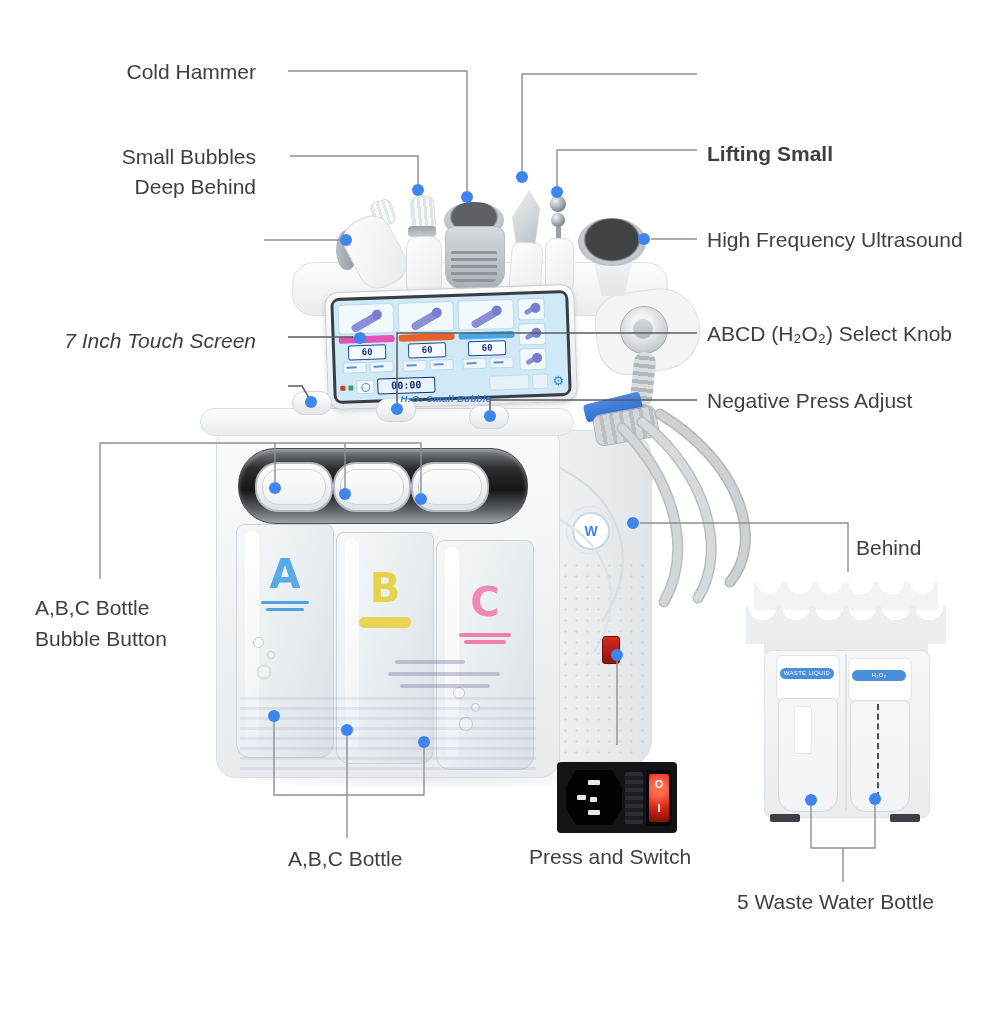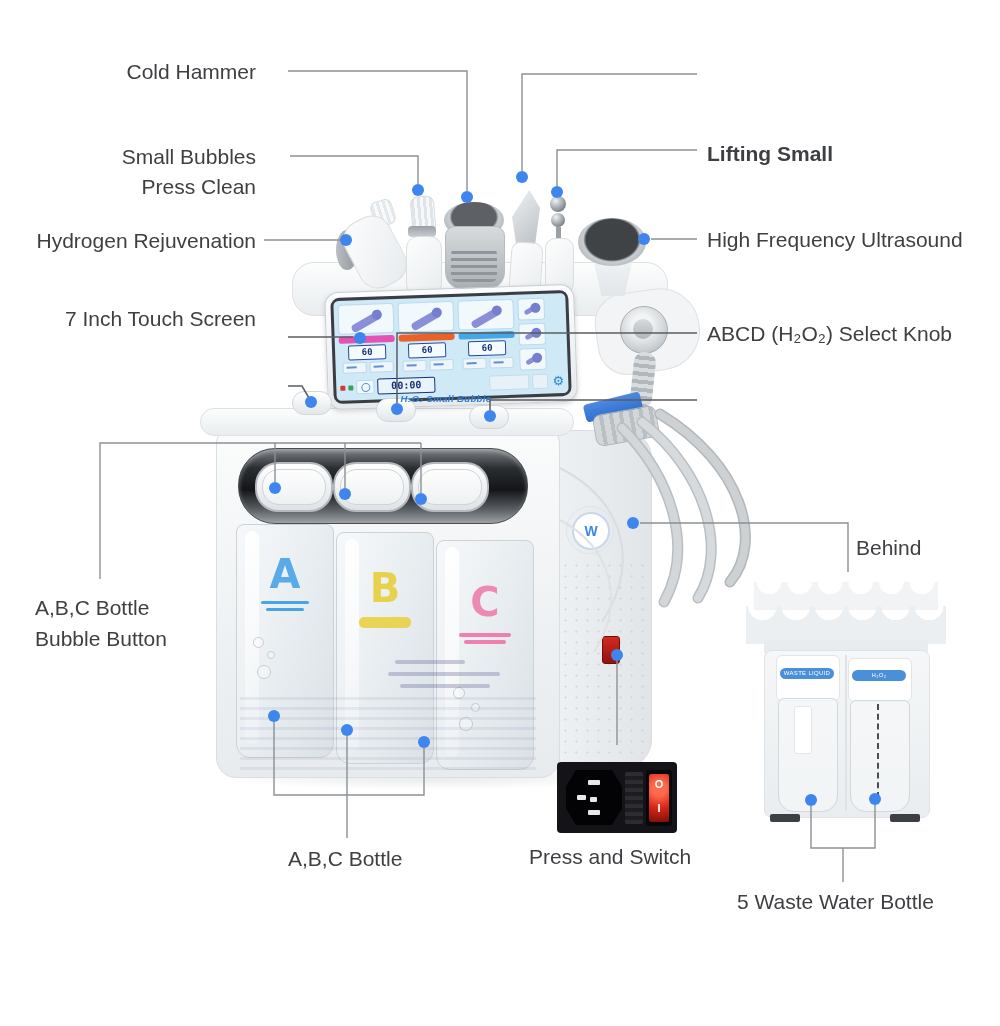--- a/index.html
+++ b/index.html
@@ -412,31 +412,31 @@
       <polyline class="callout-line" points="811,806 811,848 875,848 875,805"></polyline>
       <polyline class="callout-line" points="843,848 843,882"></polyline>
       <circle class="dot" cx="811" cy="800" r="6"></circle>
         <circle class="dot" cx="875" cy="799" r="6"></circle>
     </g>
   </svg>
 
   <div class="lbl lbl-l" style="top:59px;">Cold Hammer</div>
   <div class="lbl lbl-l" style="top:142px;line-height:30px;">
     <span class="ln">Small Bubbles</span>
-    <span class="ln">Press Clean</span>
-  </div>
-  <div class="lbl lbl-l" style="top:228px;">Hydrogen Rejuvenation</div>
-  <div class="lbl lbl-l" style="top:306px;">7 Inch Touch Screen</div>
+    <span class="ln">Deep Behind</span>
+  </div>
+  <div class="lbl lbl-l" style="top:328px;font-style:italic;">7 Inch Touch Screen</div>
   <div class="lbl" style="left:35px;top:592px;line-height:31px;">
     <span class="ln">A,B,C  Bottle</span>
     <span class="ln">Bubble Button</span>
   </div>
 
   <div class="lbl lbl-r bold" style="top:141px;">Lifting Small</div>
   <div class="lbl lbl-r" style="top:227px;">High Frequency Ultrasound</div>
   <div class="lbl lbl-r" style="top:321px;">ABCD (H₂O₂) Select Knob</div>
+  <div class="lbl lbl-r" style="top:388px;">Negative Press Adjust</div>
   <div class="lbl" style="left:856px;top:535px;">Behind</div>
 
   <div class="lbl" style="left:288px;top:846px;">A,B,C  Bottle</div>
   <div class="lbl" style="left:529px;top:844px;">Press and Switch</div>
   <div class="lbl" style="left:737px;top:889px;">5 Waste Water Bottle</div>
 
 </div>
 
 </body></html>

